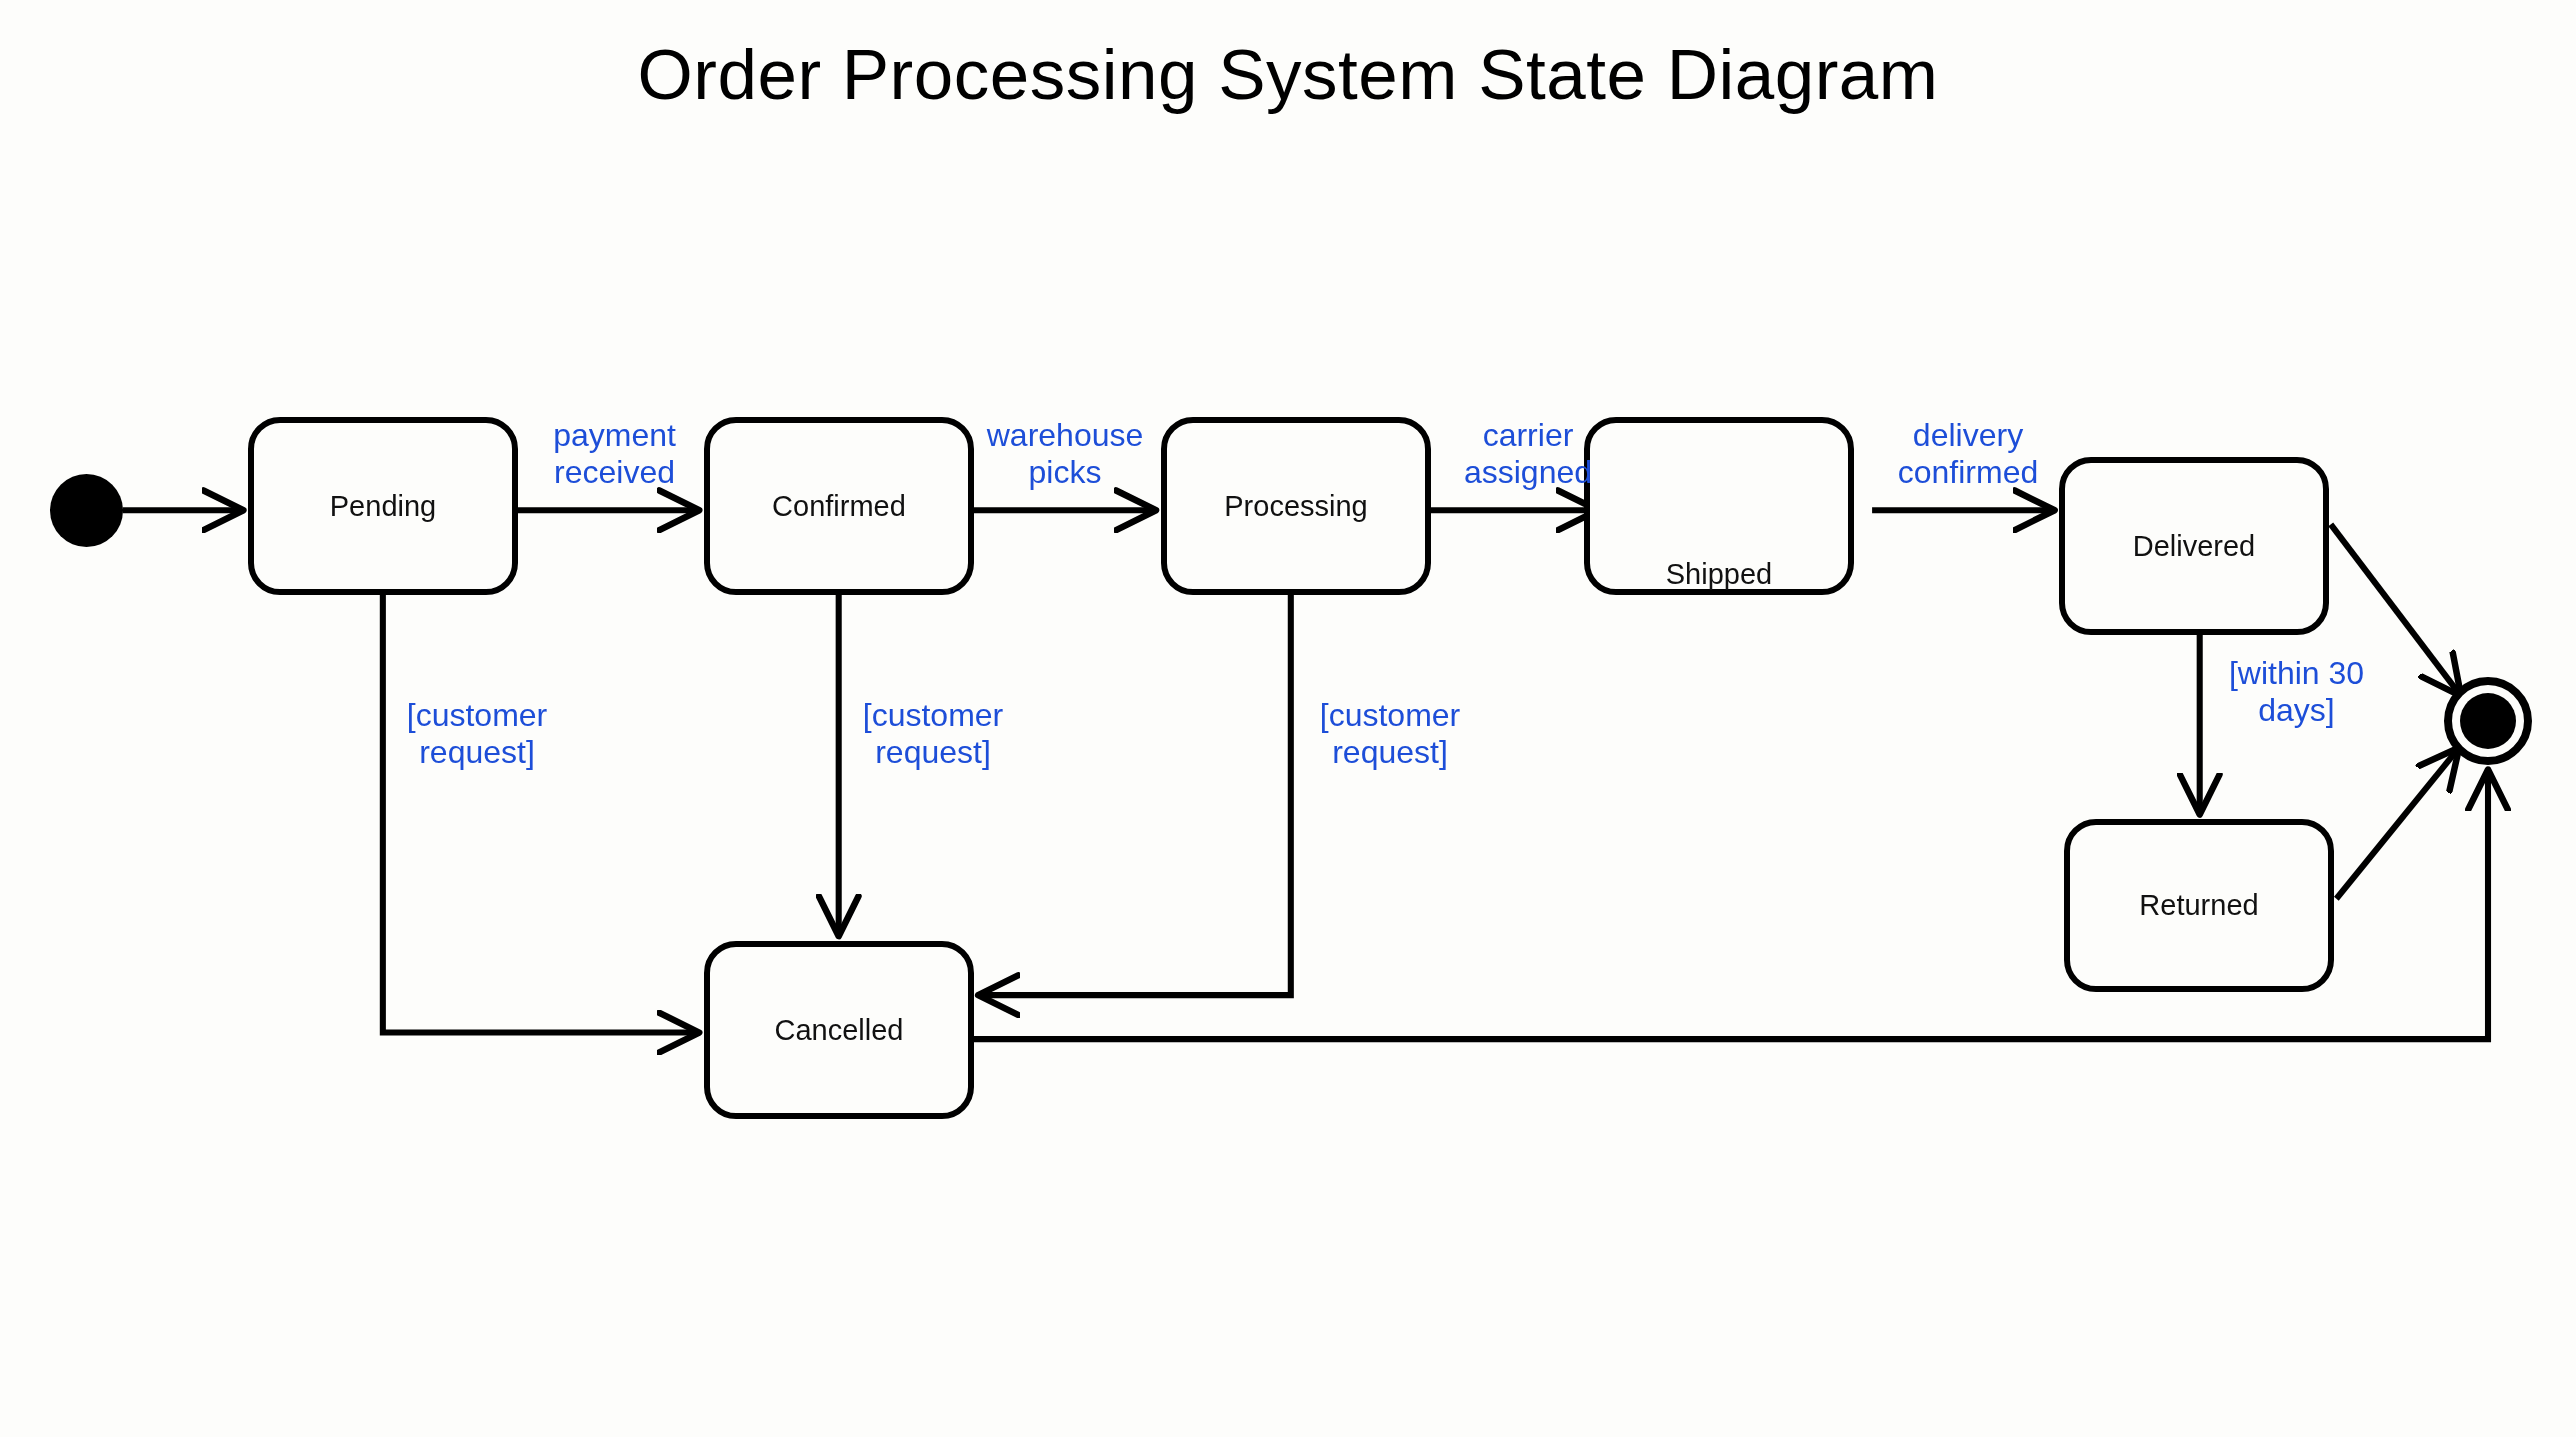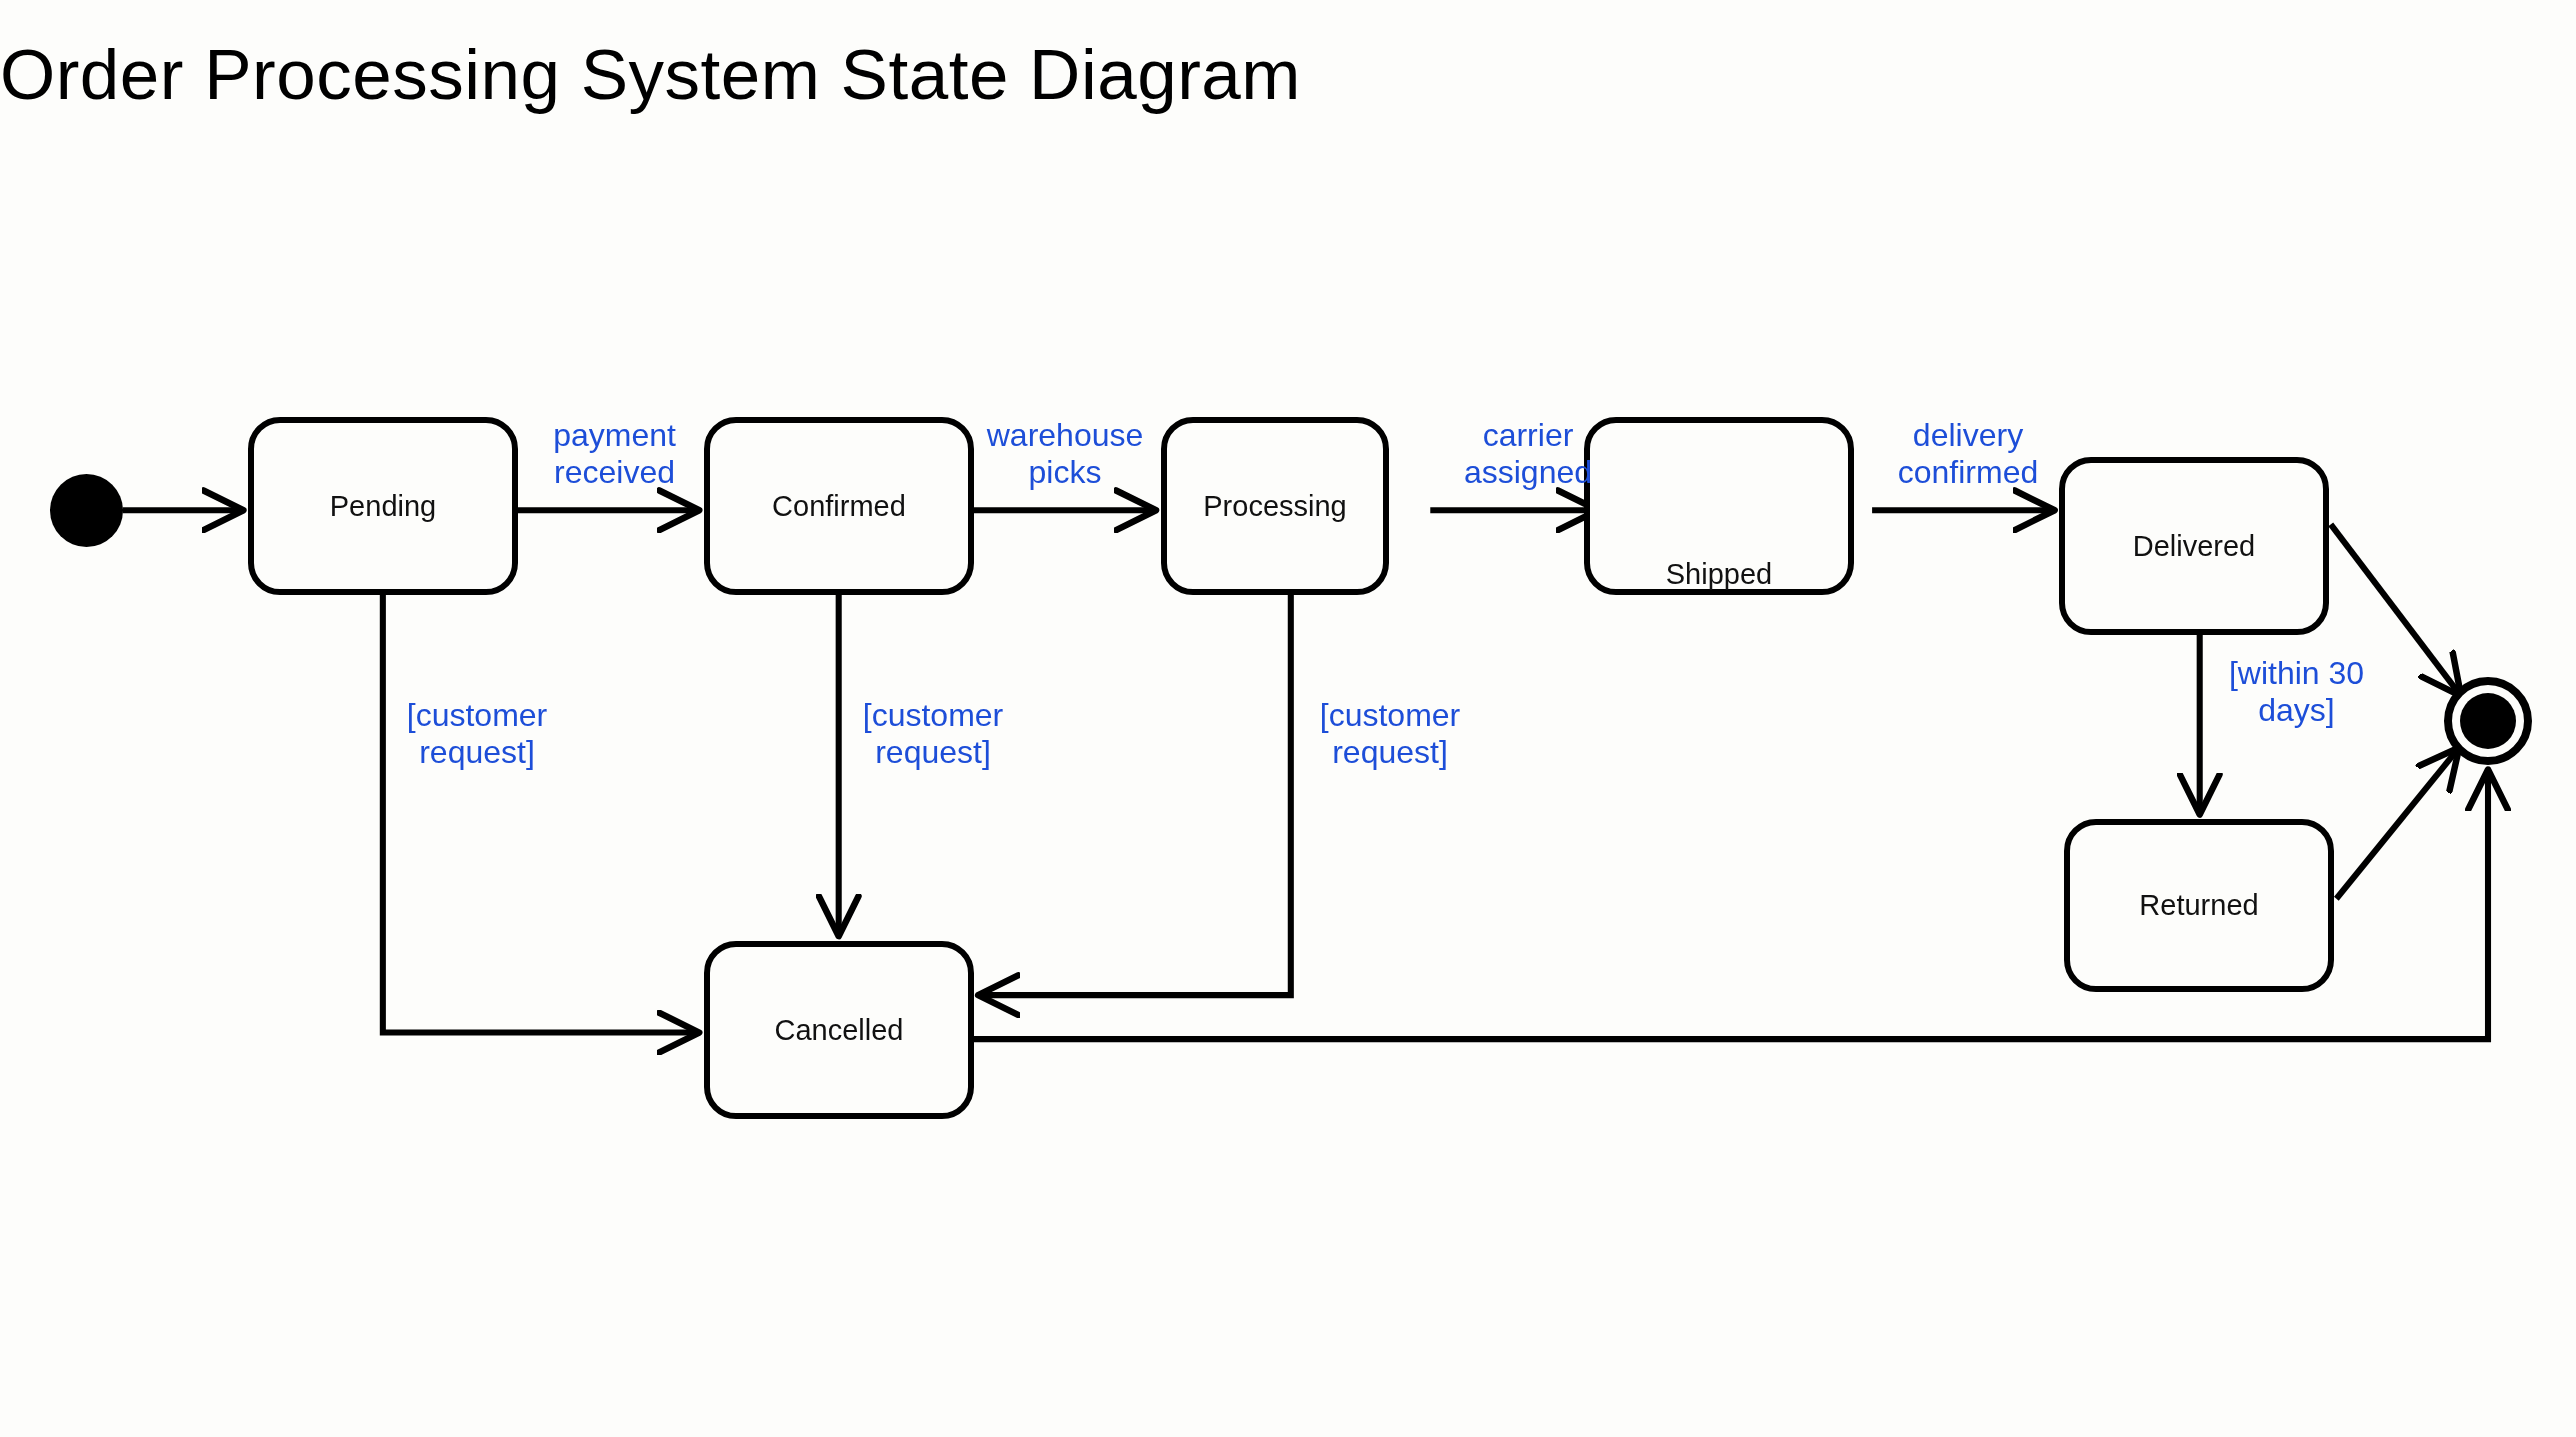--- a/index.html
+++ b/index.html
@@ -17,20 +17,21 @@
     position: relative;
     width: 2576px;
     height: 1438px;
     background: #fdfdfb;
   }
   #diagram-title {
     position: absolute;
     left: 0;
     top: 36px;
     width: 2576px;
+    text-align: center;
     font-size: 71px;
     font-weight: 400;
     color: #000000;
     letter-spacing: 0.5px;
     line-height: 1.1;
   }
   svg#wires {
     position: absolute;
     left: 0;
     top: 0;
@@ -127,21 +128,21 @@
   <div class="pseudo-state final-core" style="left:2460px; top:693px; width:56px; height:56px;"></div>
 
   <div class="state-node" style="left:248px; top:417px; width:270px; height:178px;">
     <span class="state-label">Pending</span>
   </div>
 
   <div class="state-node" style="left:704px; top:417px; width:270px; height:178px;">
     <span class="state-label">Confirmed</span>
   </div>
 
-  <div class="state-node" style="left:1161px; top:417px; width:228px; height:178px;">
+  <div class="state-node" style="left:1161px; top:417px; width:270px; height:178px;">
     <span class="state-label">Processing</span>
   </div>
 
   <div class="state-node" style="left:1584px; top:417px; width:270px; height:178px;align-items:flex-end;">
     <span class="state-label">Shipped</span>
   </div>
 
   <div class="state-node" style="left:2059px; top:417px; width:270px; height:178px;margin-top:40px;">
     <span class="state-label">Delivered</span>
   </div>

